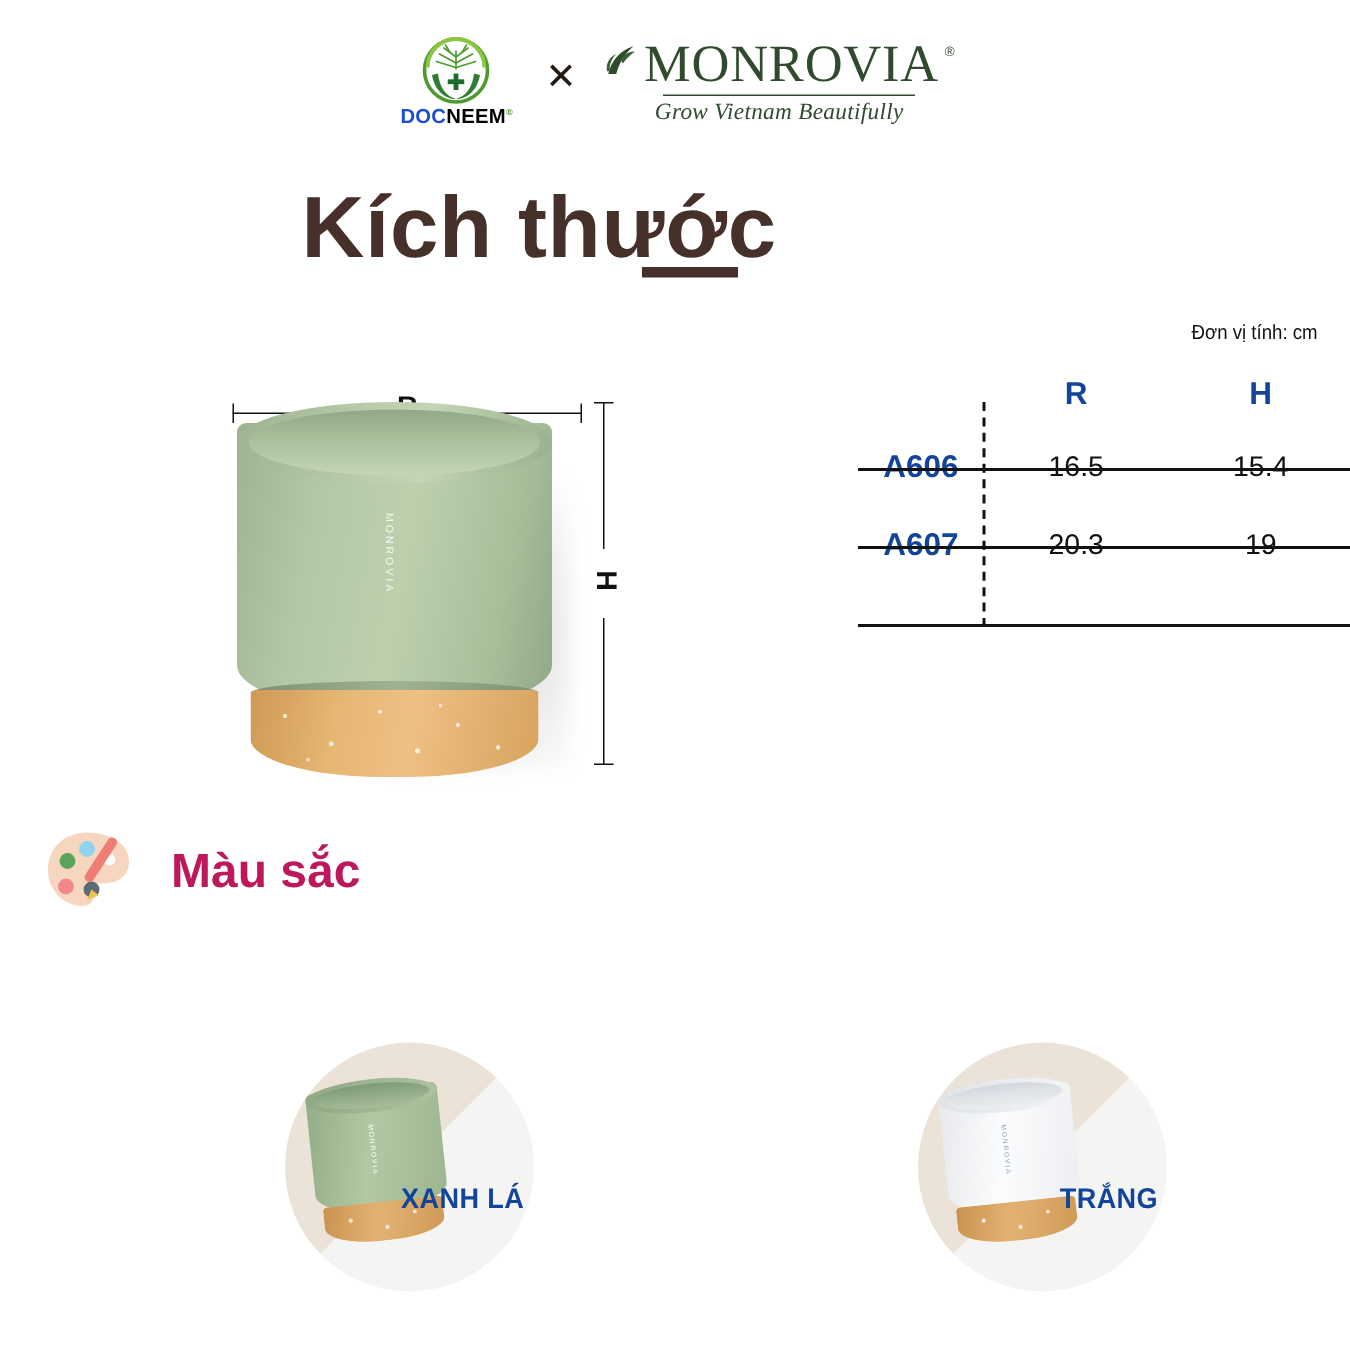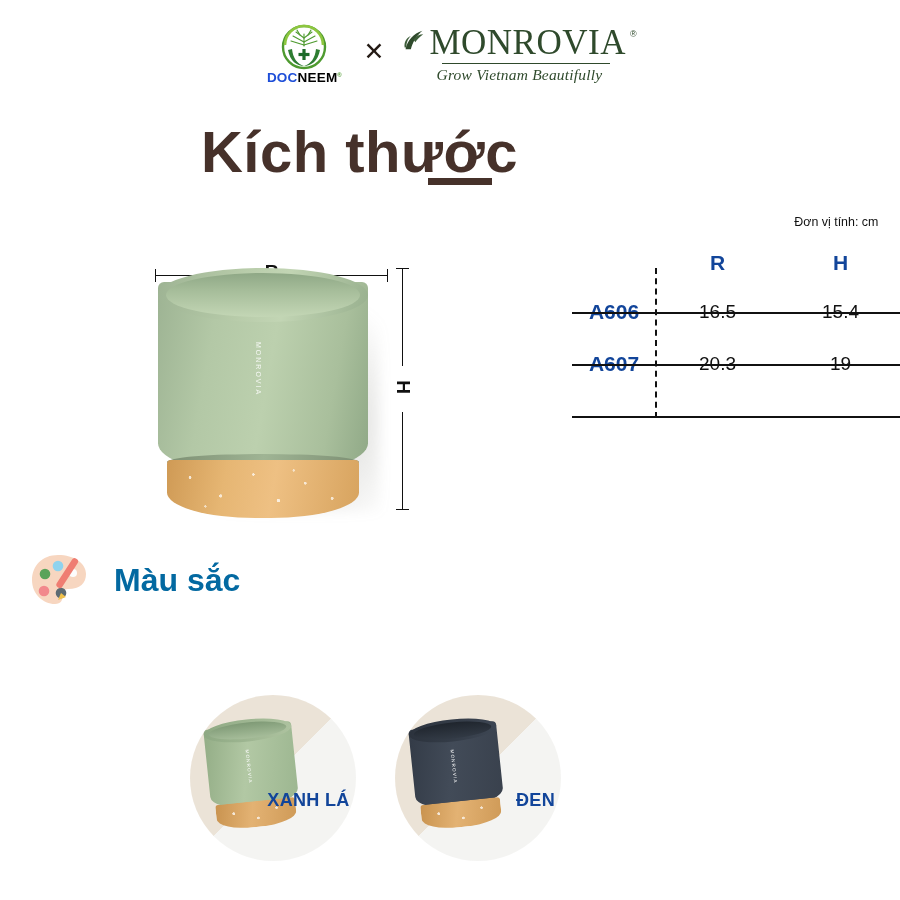--- a/index.html
+++ b/index.html
@@ -144,21 +144,21 @@
   .rule-2 { top: 124px; }
   .rule-3 { top: 176px; }
   .vdash {
     position: absolute; left: 83px; top: 28px; width: 0; height: 150px;
     border-left: 2.2px dashed #111;
   }
 
   
   .colors-head { position: absolute; left: 28px; top: 550px; display: flex; align-items: center; gap: 14px; }
   .palette { width: 72px; height: 60px; position: relative; }
-  .colors-title { font-size: 32px; font-weight: bold; color: #0369a1; }
+  .colors-title { font-size: 32px; font-weight: bold; color: #be185d; }
 
   .swatches { position: absolute; left: 0; top: 690px; width: 900px; height: 180px; margin-left: 25px; }
   .swatch { position: absolute; width: 166px; height: 166px; }
   .sw-1 { left: 165px; top: 5px; }
   .sw-2 { left: 370px; top: 5px; }
   .sw-3 { left: 587px; top: 5px; }
   .sw-disc {
     position: absolute; inset: 0; border-radius: 50%; overflow: hidden;
     background: linear-gradient(135deg, #ebe3d7 0%, #ebe3d7 49.4%, #f4f4f2 49.6%, #f4f4f2 100%);
   }
@@ -330,28 +330,28 @@
           <div class="body" style="background:linear-gradient(100deg,#93ad86,#b2c8a4 45%,#9cb690)"></div>
           <div class="rim" style="background:linear-gradient(100deg,#8da882,#aec3a0)"></div>
           <div class="rim-in" style="background:linear-gradient(180deg,#7f9a76,#a6bd9a)"></div>
           <div class="mark" style="color:#ffffff">MONROVIA</div>
           <div class="base"></div>
         </div>
       </div>
       <div class="sw-label">XANH LÁ</div>
     </div>
 
-    <div class="swatch sw-2">
+
+    <div class="swatch sw-3">
       <div class="sw-disc">
         <div class="sw-pot">
-          <div class="body" style="background:linear-gradient(100deg,#333b47,#424b58 45%,#39414d)"></div>
-          <div class="rim" style="background:linear-gradient(100deg,#2b323c,#3d4653)"></div>
-          <div class="rim-in" style="background:linear-gradient(180deg,#1f252d,#323a45)"></div>
-          <div class="mark" style="color:#ffffff">MONROVIA</div>
+          <div class="body" style="background:linear-gradient(100deg,#e7e9ec,#fbfcfd 45%,#eceef1)"></div>
+          <div class="rim" style="background:linear-gradient(100deg,#dfe2e6,#f3f5f7)"></div>
+          <div class="rim-in" style="background:linear-gradient(180deg,#d4d8de,#eceef2)"></div>
+          <div class="mark" style="color:#9aa3ad">MONROVIA</div>
           <div class="base"></div>
         </div>
       </div>
-      <div class="sw-label">ĐEN</div>
-    </div>
-
+      <div class="sw-label">TRẮNG</div>
+    </div>
 
   </div>
 </div>
 
 </body></html>

